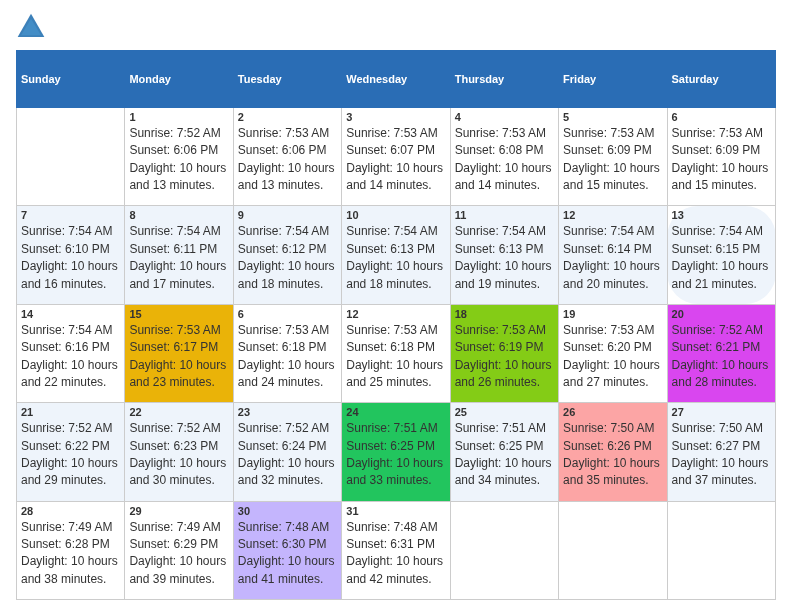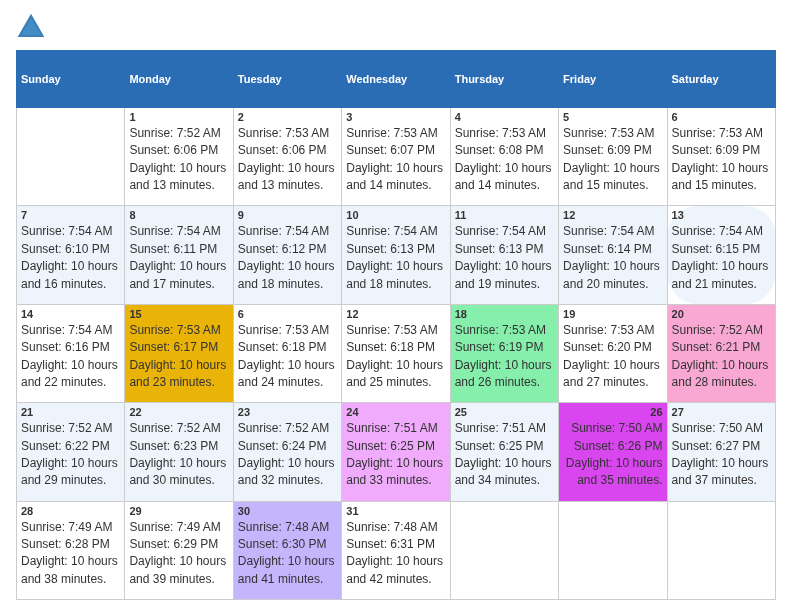--- a/index.html
+++ b/index.html
@@ -262,35 +262,35 @@
 Daylight: 10 hours
 and 24 minutes.</div>
           </td>
           <td style="background-color: rgb(255, 255, 255);">
             <span class="day-num">12</span>
             <div class="day-info" style="white-space: pre-line;">Sunrise: 7:53 AM
 Sunset: 6:18 PM
 Daylight: 10 hours
 and 25 minutes.</div>
           </td>
-          <td style="background-color: #86efac;">
+          <td style="background-color: #84cc16;">
             <span class="day-num">18</span>
             <div class="day-info" style="white-space: pre-line;">Sunrise: 7:53 AM
 Sunset: 6:19 PM
 Daylight: 10 hours
 and 26 minutes.</div>
           </td>
           <td style="background-color: rgb(255, 255, 255);">
             <span class="day-num">19</span>
             <div class="day-info" style="white-space: pre-line;">Sunrise: 7:53 AM
 Sunset: 6:20 PM
 Daylight: 10 hours
 and 27 minutes.</div>
           </td>
-          <td style="background-color: #f9a8d4;">
+          <td style="background-color: #d946ef;">
             <span class="day-num">20</span>
             <div class="day-info" style="white-space: pre-line;">Sunrise: 7:52 AM
 Sunset: 6:21 PM
 Daylight: 10 hours
 and 28 minutes.</div>
           </td>
         </tr>
         <tr>
           <td style="background-color: rgb(238, 244, 251);">
             <span class="day-num">21</span>
@@ -306,35 +306,35 @@
 Daylight: 10 hours
 and 30 minutes.</div>
           </td>
           <td style="background-color: rgb(238, 244, 251);">
             <span class="day-num">23</span>
             <div class="day-info" style="white-space: pre-line;">Sunrise: 7:52 AM
 Sunset: 6:24 PM
 Daylight: 10 hours
 and 32 minutes.</div>
           </td>
-          <td style="background-color: #f0abfc;">
+          <td style="background-color: #22c55e;">
             <span class="day-num">24</span>
             <div class="day-info" style="white-space: pre-line;">Sunrise: 7:51 AM
 Sunset: 6:25 PM
 Daylight: 10 hours
 and 33 minutes.</div>
           </td>
           <td style="background-color: rgb(238, 244, 251);">
             <span class="day-num">25</span>
             <div class="day-info" style="white-space: pre-line;">Sunrise: 7:51 AM
 Sunset: 6:25 PM
 Daylight: 10 hours
 and 34 minutes.</div>
           </td>
-          <td style="background-color: #d946ef; text-align: right;">
+          <td style="background-color: #fca5a5;">
             <span class="day-num">26</span>
             <div class="day-info" style="white-space: pre-line;">Sunrise: 7:50 AM
 Sunset: 6:26 PM
 Daylight: 10 hours
 and 35 minutes.</div>
           </td>
           <td style="background-color: rgb(238, 244, 251);">
             <span class="day-num">27</span>
             <div class="day-info" style="white-space: pre-line;">Sunrise: 7:50 AM
 Sunset: 6:27 PM

